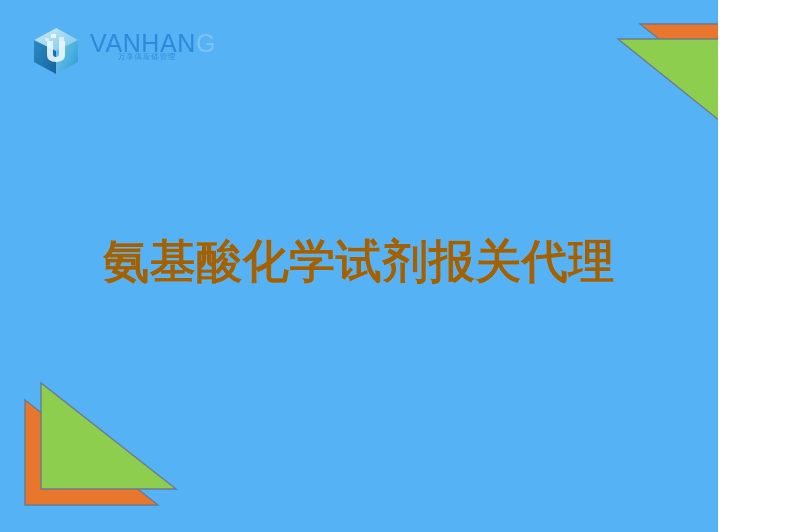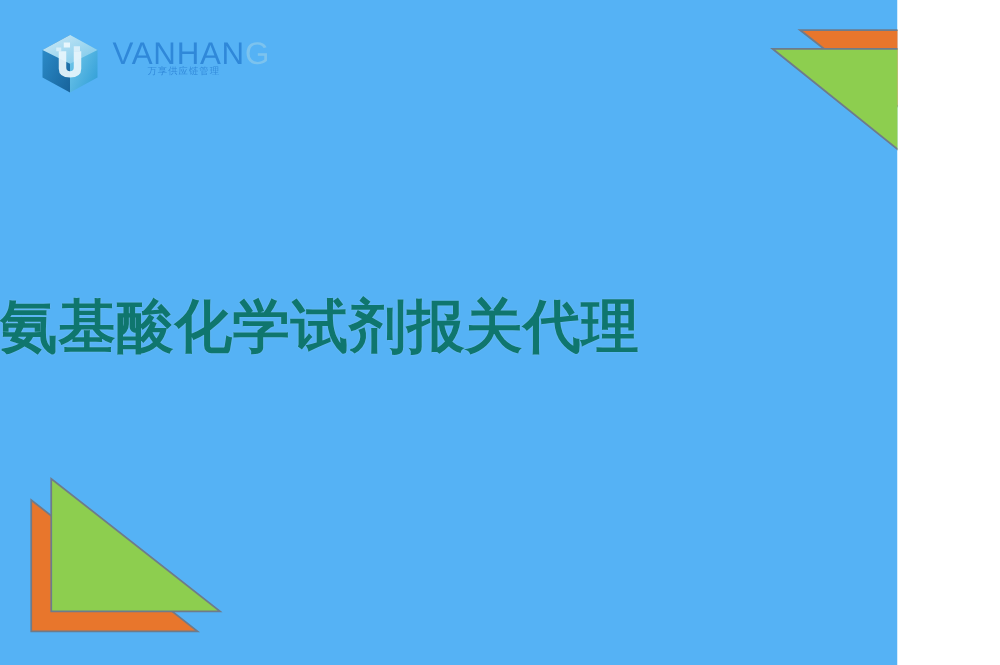--- a/index.html
+++ b/index.html
@@ -70,25 +70,26 @@
     color: #2E86D8;
     white-space: nowrap;
     opacity: 0.9;
   }
   
   #main-title {
     position: absolute;
     left: 0;
     right: 0;
     top: 234px;
+    text-align: center;
     font-size: 46px;
     line-height: 1.18;
     font-weight: 700;
     letter-spacing: 0.5px;
-    color: #0f766e;
+    color: #a16207;
     text-shadow: 0 0 1px rgba(255,255,255,0.35);
     white-space: nowrap;
   }
 </style>
 </head>
 <body>
 
 <div id="slide">
 
   <div id="bg"></div>

